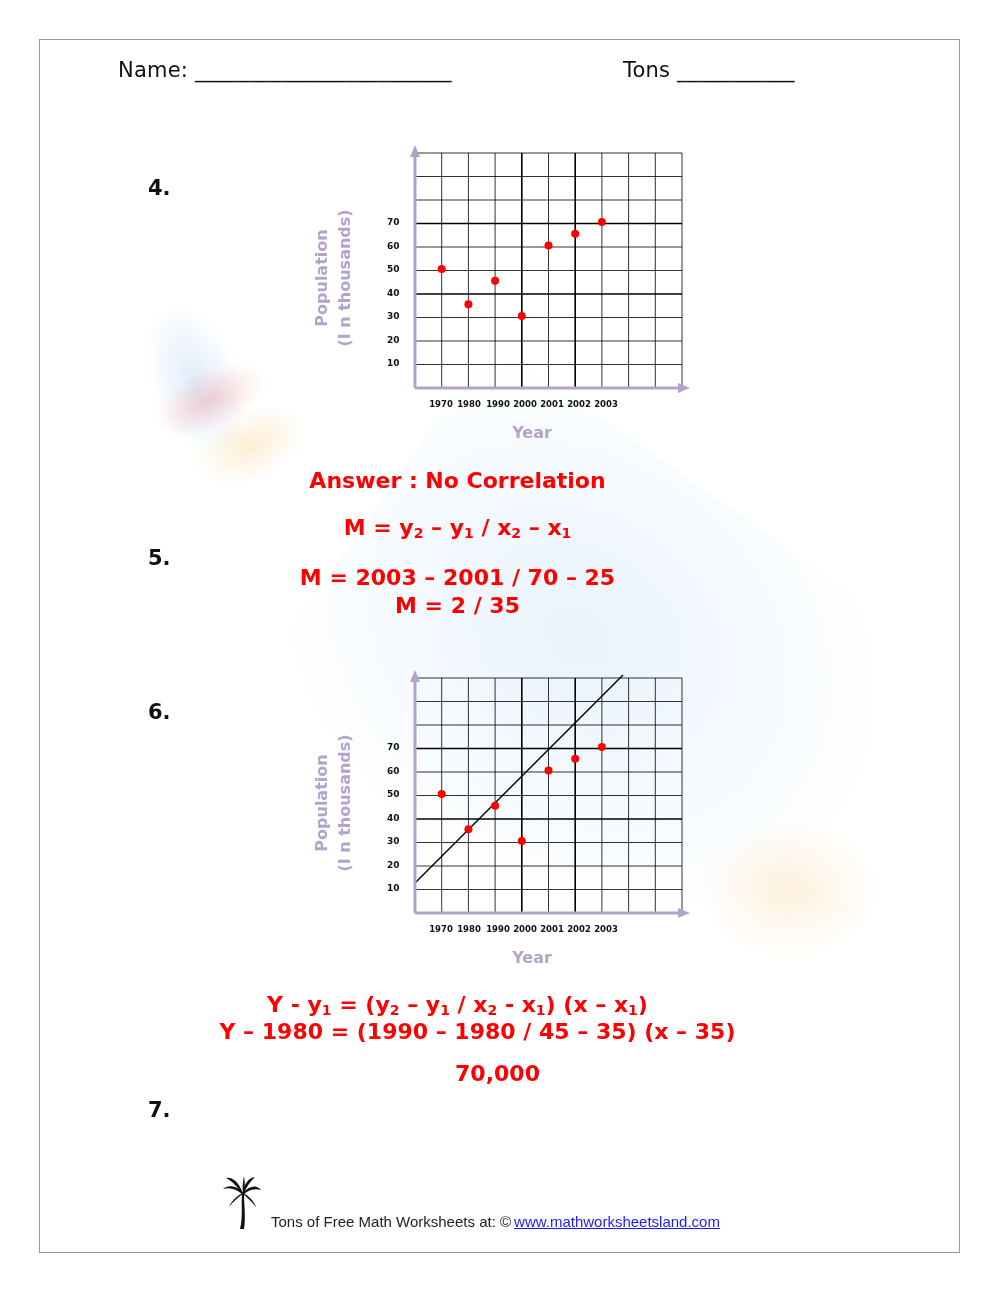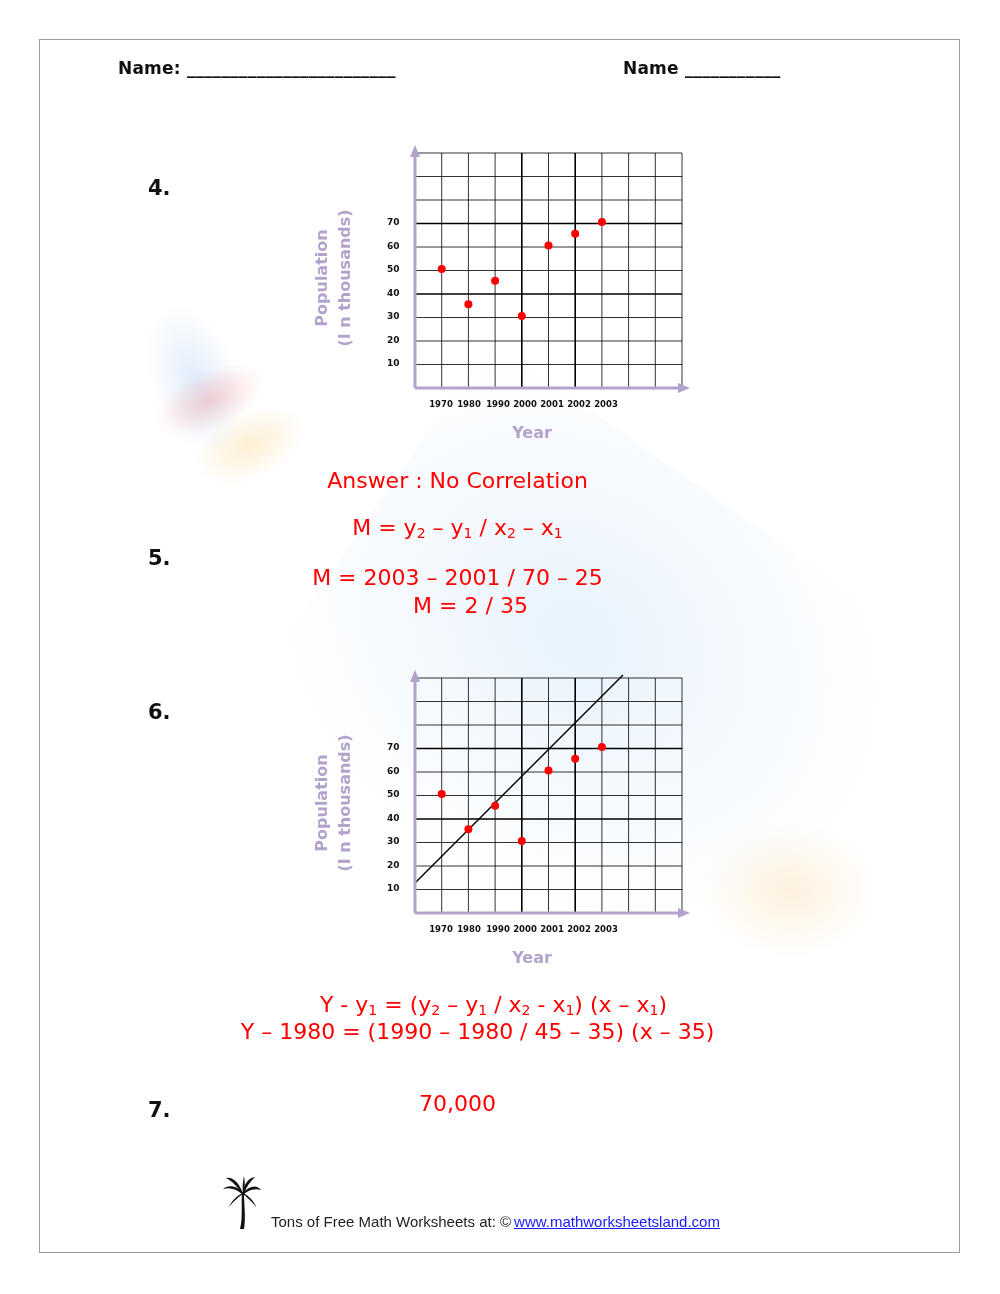--- a/index.html
+++ b/index.html
@@ -5,27 +5,27 @@
   html, body { margin: 0; padding: 0; background: #ffffff; }
   body { width: 1000px; height: 1294px; position: relative; overflow: hidden; font-family: "DejaVu Sans", sans-serif; }
   .page-border { position: absolute; left: 39px; top: 39px; width: 921px; height: 1214px; border: 1px solid #9a9a9a; box-sizing: border-box; }
   .watermark { position: absolute; pointer-events: none; }
   .wm1 { left: 150px; top: 300px; width: 90px; height: 160px; background: radial-gradient(ellipse at center, rgba(130,180,235,0.25), rgba(255,255,255,0) 70%); transform: rotate(-20deg); }
   .wm2 { left: 150px; top: 370px; width: 120px; height: 60px; background: radial-gradient(ellipse at center, rgba(240,120,120,0.30), rgba(255,255,255,0) 70%); transform: rotate(-25deg); }
   .wm3 { left: 190px; top: 410px; width: 120px; height: 70px; background: radial-gradient(ellipse at center, rgba(250,200,110,0.30), rgba(255,255,255,0) 70%); transform: rotate(-25deg); }
   .wm4 { left: 300px; top: 470px; width: 600px; height: 480px; background: radial-gradient(ellipse at 40% 40%, rgba(150,200,240,0.22), rgba(255,255,255,0) 65%); transform: rotate(35deg); }
   .wm5 { left: 700px; top: 820px; width: 180px; height: 140px; background: radial-gradient(ellipse at center, rgba(250,200,120,0.25), rgba(255,255,255,0) 70%); }
 
-  .header-text { position: absolute; top: 58px; font-size: 17px; color: #111; font-family: "DejaVu Sans", sans-serif; letter-spacing: 0.2px; font-weight: bold; }
+  .header-text { position: absolute; top: 58px; font-size: 21px; color: #111; font-family: "DejaVu Sans", sans-serif; letter-spacing: 0.2px; }
   .q-num { position: absolute; left: 148px; font-size: 21px; font-weight: bold; color: #111; }
 
   .chart { position: absolute; left: 300px; width: 400px; height: 300px; }
   .chart svg { position: absolute; left: 0; top: 0; }
 
-  .answer { position: absolute; left: 0; width: 915px; text-align: center; color: #ff0000; font-weight: normal; font-size: 22px; line-height: 28px; }
+  .answer { position: absolute; left: 0; width: 915px; text-align: center; color: #ff0000; font-weight: bold; font-size: 22px; line-height: 28px; }
   .answer sub { font-size: 14px; vertical-align: -3px; line-height: 0; }
 
   .footer-text { position: absolute; left: 271px; top: 1213px; font-size: 15px; color: #222; font-family: "Liberation Sans", sans-serif; }
   .footer-link { color: #1a1aff; text-decoration: underline; margin-top: 16px; }
   .palm { position: absolute; left: 222px; top: 1175px; }
 </style>
 </head>
 <body>
 
 <div class="page-border"></div>
@@ -34,21 +34,21 @@
 <div class="watermark wm2"></div>
 <div class="watermark wm3"></div>
 <div class="watermark wm4"></div>
 <div class="watermark wm5"></div>
 
 <div class="header-text" style="left:118px;">
   <span>Name:</span>
   <span>________________________</span>
 </div>
 <div class="header-text" style="left:623px;">
-  <span>Name</span>
+  <span>Tons</span>
   <span>___________</span>
 </div>
 
 <div class="q-num" style="top:176px;">4.</div>
 <div class="q-num" style="top:546px;">5.</div>
 <div class="q-num" style="top:700px;">6.</div>
 <div class="q-num" style="top:1098px;">7.</div>
 
 <div class="chart" style="top:140px;">
   <svg width="400" height="310" viewBox="0 0 400 310">
@@ -112,21 +112,21 @@
       </g>
   </svg>
 </div>
 
 <div class="answer" style="top:467px;font-size:22px;">Answer : No Correlation</div>
 
 <div class="answer" style="top:514px;">
   <span>M = y</span><sub>2</sub><span> – y</span><sub>1</sub><span> / x</span><sub>2</sub><span> – x</span><sub>1</sub>
 </div>
 <div class="answer" style="top:564px;">M = 2003 – 2001 / 70 – 25</div>
-<div class="answer" style="top:592px;padding-left:13px;">M = 2 / 35</div>
+<div class="answer" style="top:592px;">M = 2 / 35</div>
 
 <div class="chart" style="top:665px;">
   <svg width="400" height="310" viewBox="0 0 400 310">
     <g class="grid">
         <line x1="115" y1="13" x2="115" y2="248" stroke="#000" stroke-width="1" opacity="0.8"></line>
         <line x1="141.7" y1="13" x2="141.7" y2="248" stroke="#000" stroke-width="1" opacity="0.8"></line>
         <line x1="168.4" y1="13" x2="168.4" y2="248" stroke="#000" stroke-width="1" opacity="0.8"></line>
         <line x1="195.1" y1="13" x2="195.1" y2="248" stroke="#000" stroke-width="1" opacity="0.8"></line>
         <line x1="221.8" y1="13" x2="221.8" y2="248" stroke="#000" stroke-width="1.6" opacity="1"></line>
         <line x1="248.5" y1="13" x2="248.5" y2="248" stroke="#000" stroke-width="1" opacity="0.8"></line>
@@ -180,26 +180,26 @@
         <text x="252" y="267" font-size="8.5" font-weight="bold" fill="#111" text-anchor="middle" font-family="DejaVu Sans, sans-serif">2001</text>
         <text x="279" y="267" font-size="8.5" font-weight="bold" fill="#111" text-anchor="middle" font-family="DejaVu Sans, sans-serif">2002</text>
         <text x="306" y="267" font-size="8.5" font-weight="bold" fill="#111" text-anchor="middle" font-family="DejaVu Sans, sans-serif">2003</text>
         <text x="232" y="298" font-size="16" font-weight="bold" fill="#b3a3cc" text-anchor="middle" font-family="DejaVu Sans, sans-serif">Year</text>
         <text x="0" y="0" font-size="16" font-weight="bold" fill="#b3a3cc" text-anchor="middle" transform="translate(27,138) rotate(-90)" font-family="DejaVu Sans, sans-serif">Population</text>
         <text x="0" y="0" font-size="16" font-weight="bold" fill="#b3a3cc" text-anchor="middle" transform="translate(50,138) rotate(-90)" font-family="DejaVu Sans, sans-serif">(I n thousands)</text>
       </g>
   </svg>
 </div>
 
-<div class="answer" style="top:991px;padding-left:36px;">
+<div class="answer" style="top:991px;">
   <span>Y - y</span><sub>1</sub><span> = (y</span><sub>2</sub><span> – y</span><sub>1</sub><span> / x</span><sub>2</sub><span> - x</span><sub>1</sub><span>) (x – x</span><sub>1</sub><span>)</span>
 </div>
 <div class="answer" style="top:1018px;margin-left:20px;">Y – 1980 = (1990 – 1980 / 45 – 35) (x – 35)</div>
 
-<div class="answer" style="top:1090px;">70,000</div>
+<div class="answer" style="top:1060px;padding-left:40px;">70,000</div>
 
 <svg class="palm" width="40" height="56" viewBox="0 0 40 56">
   <g fill="#111">
     <path d="M20 18 C19 30 21 42 18 54 L22 54 C24 42 22 30 22 18 Z"></path>
     <path d="M21 18 C14 10 6 10 1 14 C8 12 14 14 20 19 Z"></path>
     <path d="M21 18 C16 6 10 2 4 3 C10 6 15 11 20 19 Z"></path>
     <path d="M21 18 C22 8 27 3 33 2 C28 7 24 12 22 19 Z"></path>
     <path d="M21 18 C28 10 35 10 39 15 C33 13 27 15 22 19 Z"></path>
     <path d="M21 18 C16 20 10 25 7 32 C12 26 16 22 21 19 Z"></path>
     <path d="M21 18 C27 21 32 26 34 32 C29 26 25 22 21 19 Z"></path>

